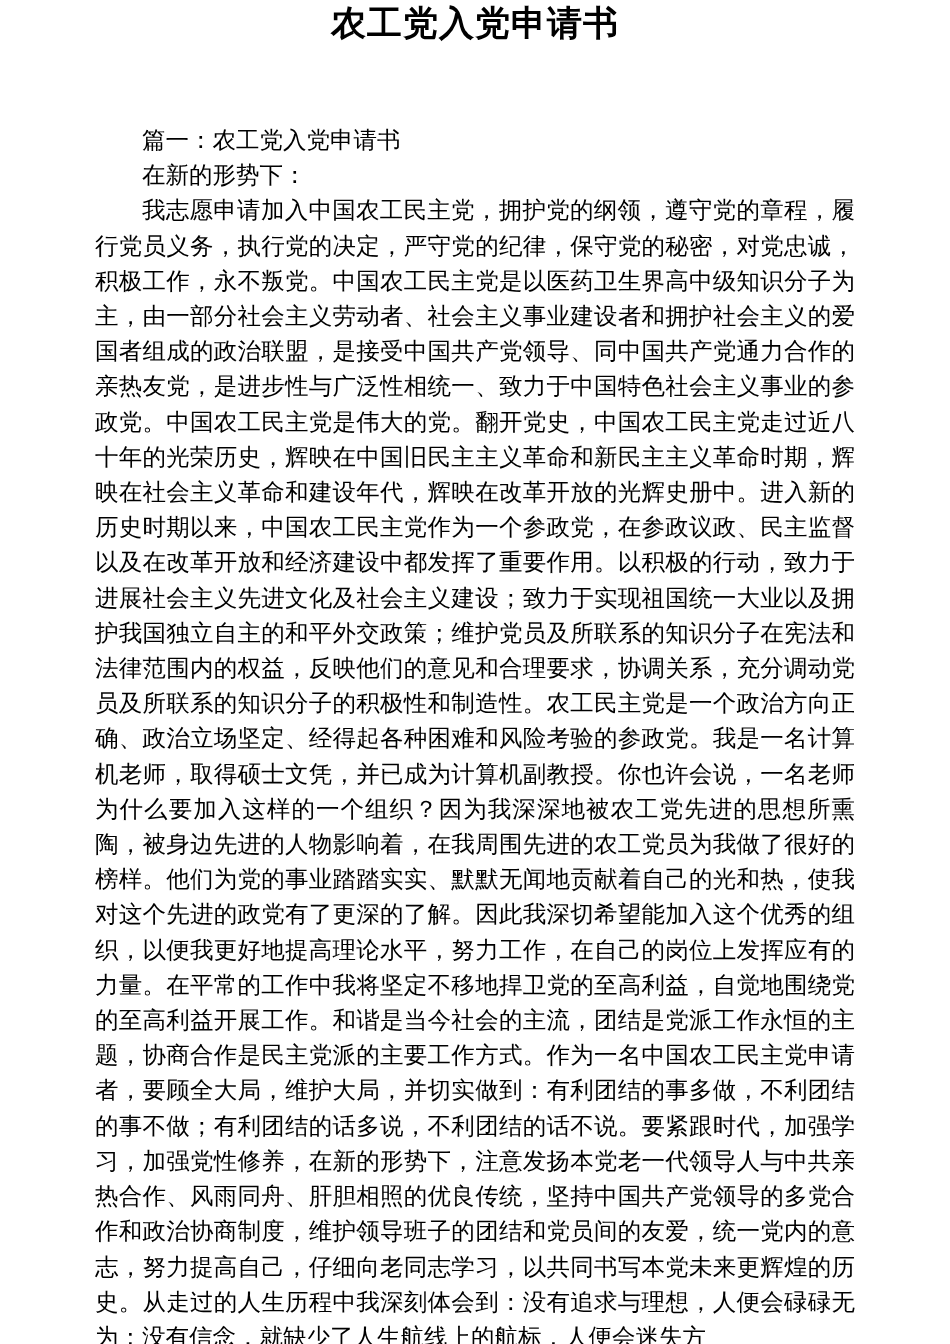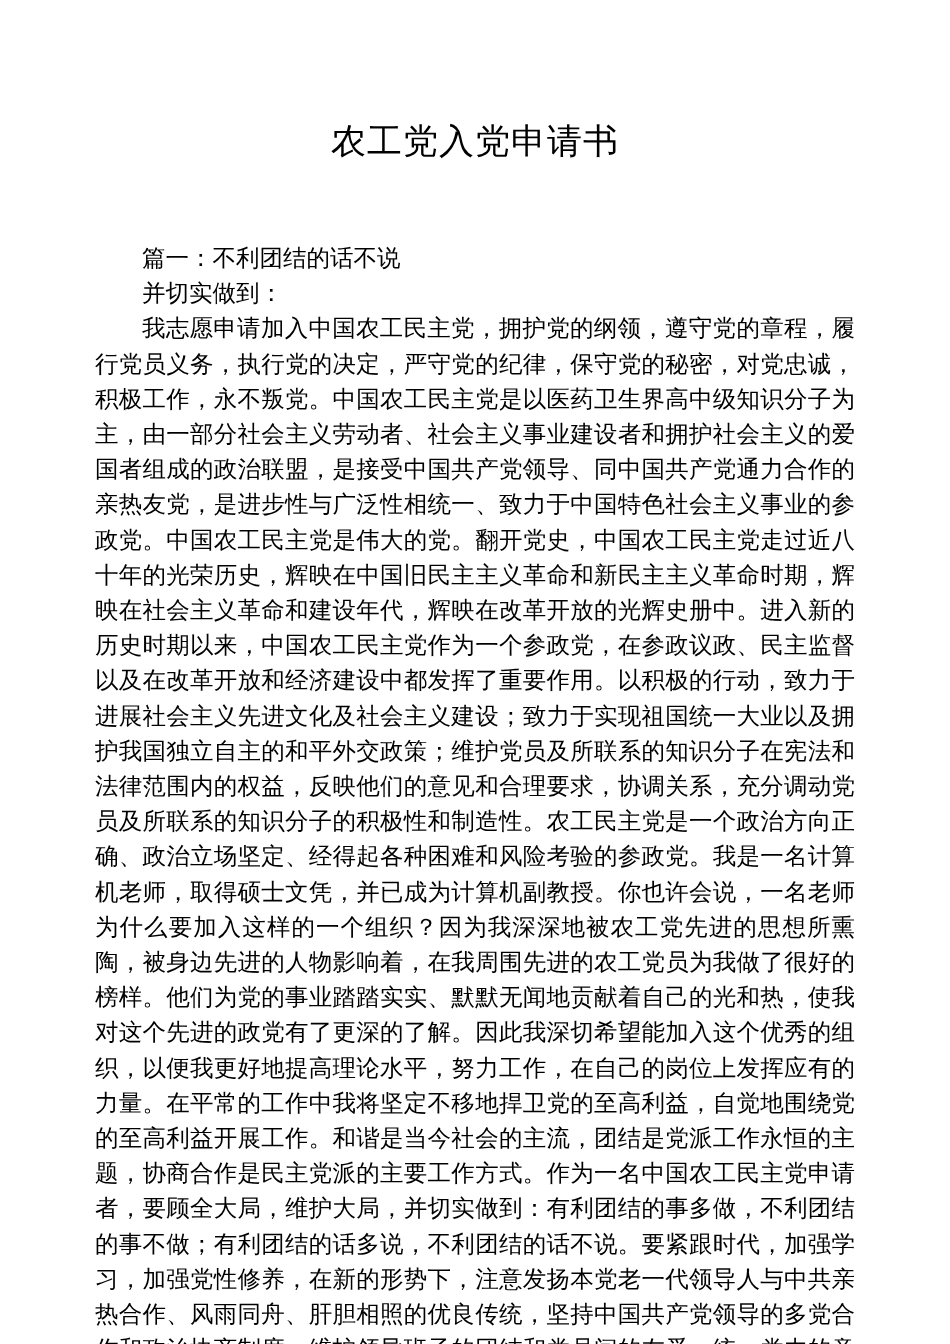--- a/index.html
+++ b/index.html
@@ -17,24 +17,23 @@
   .page {
     position: relative;
     width: 950px;
     height: 1344px;
     background: #ffffff;
     box-sizing: border-box;
     padding: 0;
   }
   .doc-title {
     margin: 0;
-    padding-top: 118px;
     text-align: center;
     font-size: 35px;
-    font-weight: normal;
+    font-weight: bold;
     letter-spacing: 1px;
     font-family: "DejaVu Sans", "Liberation Sans", sans-serif;
   }
   .body-block {
     margin: 0 auto;
     padding-top: 76px;
     width: 760px;
     font-size: 23.5px;
     line-height: 35.2px;
     text-align: justify;
@@ -50,18 +49,18 @@
   }
 </style>
 </head>
 <body>
 
 <div class="page">
 
   <h1 class="doc-title">农工党入党申请书</h1>
 
   <div class="body-block">
-    <p class="plain">篇一：不利团结的话不说</p>
-    <p class="plain">并切实做到：</p>
+    <p class="plain">篇一：农工党入党申请书</p>
+    <p class="plain">在新的形势下：</p>
     <p class="flow">我志愿申请加入中国农工民主党，拥护党的纲领，遵守党的章程，履行党员义务，执行党的决定，严守党的纪律，保守党的秘密，对党忠诚，积极工作，永不叛党。中国农工民主党是以医药卫生界高中级知识分子为主，由一部分社会主义劳动者、社会主义事业建设者和拥护社会主义的爱国者组成的政治联盟，是接受中国共产党领导、同中国共产党通力合作的亲热友党，是进步性与广泛性相统一、致力于中国特色社会主义事业的参政党。中国农工民主党是伟大的党。翻开党史，中国农工民主党走过近八十年的光荣历史，辉映在中国旧民主主义革命和新民主主义革命时期，辉映在社会主义革命和建设年代，辉映在改革开放的光辉史册中。进入新的历史时期以来，中国农工民主党作为一个参政党，在参政议政、民主监督以及在改革开放和经济建设中都发挥了重要作用。以积极的行动，致力于进展社会主义先进文化及社会主义建设；致力于实现祖国统一大业以及拥护我国独立自主的和平外交政策；维护党员及所联系的知识分子在宪法和法律范围内的权益，反映他们的意见和合理要求，协调关系，充分调动党员及所联系的知识分子的积极性和制造性。农工民主党是一个政治方向正确、政治立场坚定、经得起各种困难和风险考验的参政党。我是一名计算机老师，取得硕士文凭，并已成为计算机副教授。你也许会说，一名老师为什么要加入这样的一个组织？因为我深深地被农工党先进的思想所熏陶，被身边先进的人物影响着，在我周围先进的农工党员为我做了很好的榜样。他们为党的事业踏踏实实、默默无闻地贡献着自己的光和热，使我对这个先进的政党有了更深的了解。因此我深切希望能加入这个优秀的组织，以便我更好地提高理论水平，努力工作，在自己的岗位上发挥应有的力量。在平常的工作中我将坚定不移地捍卫党的至高利益，自觉地围绕党的至高利益开展工作。和谐是当今社会的主流，团结是党派工作永恒的主题，协商合作是民主党派的主要工作方式。作为一名中国农工民主党申请者，要顾全大局，维护大局，并切实做到：有利团结的事多做，不利团结的事不做；有利团结的话多说，不利团结的话不说。要紧跟时代，加强学习，加强党性修养，在新的形势下，注意发扬本党老一代领导人与中共亲热合作、风雨同舟、肝胆相照的优良传统，坚持中国共产党领导的多党合作和政治协商制度，维护领导班子的团结和党员间的友爱，统一党内的意志，努力提高自己，仔细向老同志学习，以共同书写本党未来更辉煌的历史。从走过的人生历程中我深刻体会到：没有追求与理想，人便会碌碌无为；没有信念，就缺少了人生航线上的航标，人便会迷失方</p>
   </div>
 
 </div>
 
 </body></html>

